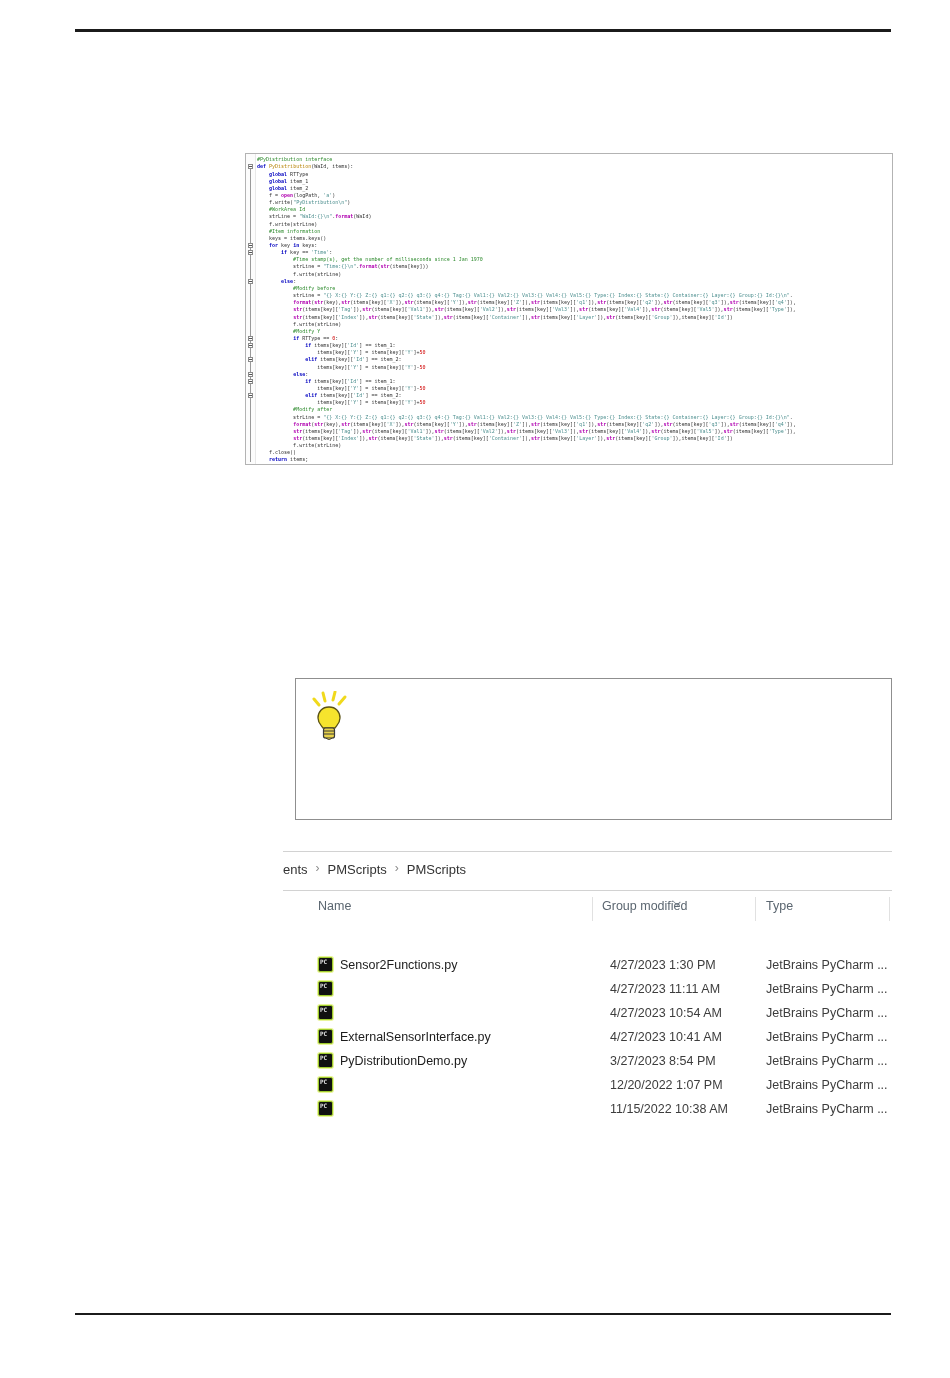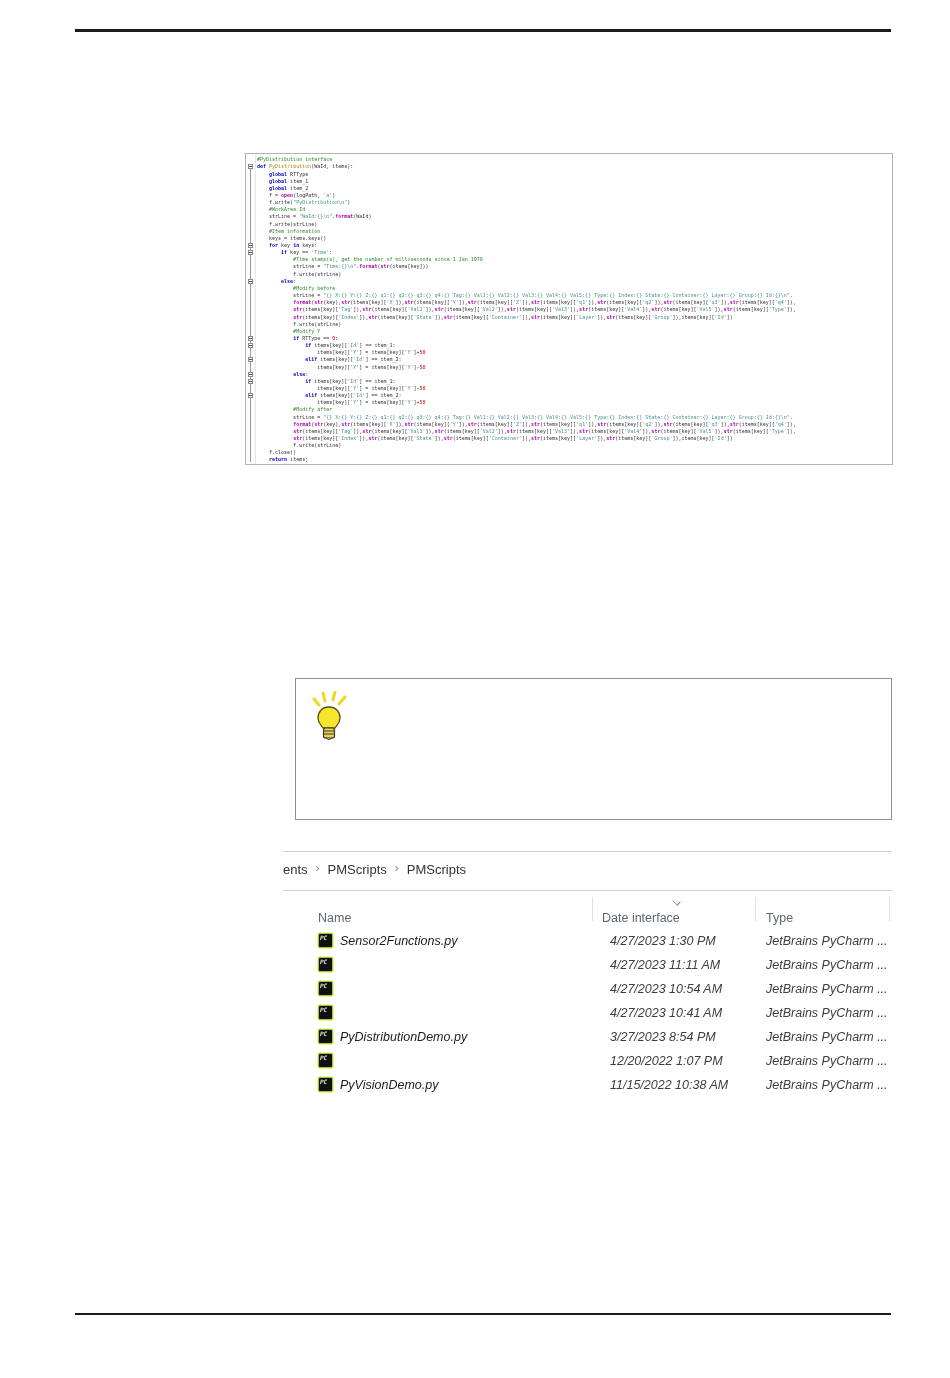--- a/index.html
+++ b/index.html
@@ -36,27 +36,27 @@
              border:1px solid #8f8f8f; background:#fff; }
   .tip-bulb { position:absolute; left:16px; top:12px; }
 
   
   .explorer { position:absolute; left:283px; top:845px; width:609px; height:275px; }
   .exp-line { position:absolute; left:0; width:100%; height:1px; background:#d2d2d2; }
   .breadcrumb { position:absolute; left:0; top:13px; height:22px; font-size:13px; color:#333;
                 display:flex; align-items:center; }
   .crumb { cursor:default; }
   .crumb-sep { color:#8b8b8b; font-size:12px; margin:0 8px; position:relative; top:-1px; }
-  .col-head { position:absolute; top:66px; font-size:12.5px; color:#5b6670;text-align:right; }
+  .col-head { position:absolute; top:54px; font-size:12.5px; color:#5b6670;text-align:right; }
   .col-sep { position:absolute; top:52px; height:24px; width:1px; background:#e1e1e1; }
   .sort-chevron { position:absolute; top:53px; width:8px; height:8px; }
   .sort-chevron::before { content:""; position:absolute; left:0; top:0; width:6px; height:6px;
         border-right:1.3px solid #7a8490; border-bottom:1.3px solid #7a8490;
         transform:rotate(45deg) scale(1,0.7); }
-  .rows { position:absolute; left:0; top:84px; width:100%;font-style:italic; }
+  .rows { position:absolute; left:0; top:108px; width:100%; }
   .file-row { position:relative; height:24px; }
   .file-icon { position:absolute; left:35px; top:4px; width:15px; height:15px;
                background:#101010; border:1.5px solid #9ecb2d; border-radius:2px;
                box-shadow:0 0 0 1px #e9f59a; }
   .file-icon span { position:absolute; left:1px; top:0px; font-size:6px; line-height:7px;
                color:#e8e8e8; font-weight:bold; font-family:"DejaVu Sans Mono", monospace; }
   .cell { position:absolute; top:0; height:24px; line-height:24px; font-size:12.5px;
           white-space:nowrap; overflow:hidden; }
   .cell-name { left:57px;  width:250px; color:#1c1c1c; }
   .cell-date { left:319px; width:150px; color:#3d3d3d;margin-left:8px; }
@@ -154,21 +154,21 @@
         <span class="crumb-sep">›</span>
         <span class="crumb">PMScripts</span>
         <span class="crumb-sep">›</span>
         <span class="crumb">PMScripts</span>
       </nav>
 
     <div class="exp-line" style="top:45px"></div>
 
     <div class="col-head" style="left:35px">Name</div>
     <div class="sort-chevron" style="left:390px"></div>
-    <div class="col-head" style="left:319px">Date interface</div>
+    <div class="col-head" style="left:319px">Group modified</div>
     <div class="col-head" style="left:483px">Type</div>
     <div class="col-sep" style="left:309px"></div>
     <div class="col-sep" style="left:472px"></div>
     <div class="col-sep" style="left:606px"></div>
 
     <div class="rows" id="file-rows">
         <div class="file-row">
           <div class="file-icon">
             <span>PC</span>
           </div>
@@ -187,20 +187,21 @@
           <div class="file-icon">
             <span>PC</span>
           </div>
           <div class="cell cell-date">4/27/2023 10:54 AM</div>
           <div class="cell cell-type">JetBrains PyCharm ...</div>
         </div>
         <div class="file-row">
           <div class="file-icon">
             <span>PC</span>
           </div>
+          <div class="cell cell-name">ExternalSensorInterface.py</div>
           <div class="cell cell-date">4/27/2023 10:41 AM</div>
           <div class="cell cell-type">JetBrains PyCharm ...</div>
         </div>
         <div class="file-row">
           <div class="file-icon">
             <span>PC</span>
           </div>
           <div class="cell cell-name">PyDistributionDemo.py</div>
           <div class="cell cell-date">3/27/2023 8:54 PM</div>
           <div class="cell cell-type">JetBrains PyCharm ...</div>
@@ -209,21 +210,20 @@
           <div class="file-icon">
             <span>PC</span>
           </div>
           <div class="cell cell-date">12/20/2022 1:07 PM</div>
           <div class="cell cell-type">JetBrains PyCharm ...</div>
         </div>
         <div class="file-row">
           <div class="file-icon">
             <span>PC</span>
           </div>
-          <div class="cell cell-name">PyVisionDemo.py</div>
           <div class="cell cell-date">11/15/2022 10:38 AM</div>
           <div class="cell cell-type">JetBrains PyCharm ...</div>
         </div>
       </div>
   </div>
 
   <div class="rule-bottom"></div>
 </div>
 
 </body></html>

